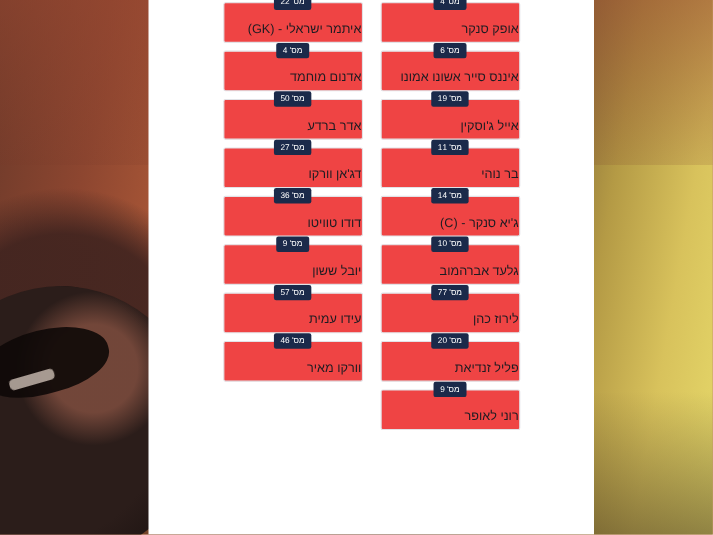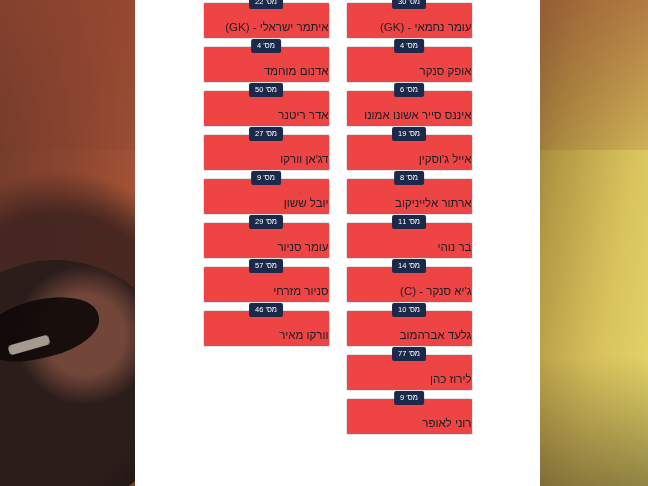--- a/index.html
+++ b/index.html
@@ -152,89 +152,85 @@
 <div class="bg-stripe-bottom"></div>
 <div class="ball"></div>
 <div class="ball-seam"></div>
 <div class="ball-mark"></div>
 
 <div class="panel">
   <div class="columns">
 
     <div class="col col-home" id="home-col">
         <div class="player-card">
-          <span class="num-badge">מס' 30</span>
-          <span class="player-name">עומר נחמאי - (GK)</span>
-        </div>
-        <div class="player-card">
           <span class="num-badge">מס' 4</span>
           <span class="player-name">אופק סנקר</span>
         </div>
         <div class="player-card">
           <span class="num-badge">מס' 6</span>
           <span class="player-name">איננס סייר אשונו אמונו</span>
         </div>
         <div class="player-card">
           <span class="num-badge">מס' 19</span>
           <span class="player-name">אייל ג'וסקין</span>
         </div>
         <div class="player-card">
-          <span class="num-badge">מס' 8</span>
-          <span class="player-name">ארתור אלייניקוב</span>
-        </div>
-        <div class="player-card">
           <span class="num-badge">מס' 11</span>
           <span class="player-name">בר נוהי</span>
         </div>
         <div class="player-card">
           <span class="num-badge">מס' 14</span>
           <span class="player-name">ג'יא סנקר - (C)</span>
         </div>
         <div class="player-card">
           <span class="num-badge">מס' 10</span>
           <span class="player-name">גלעד אברהמוב</span>
         </div>
         <div class="player-card">
           <span class="num-badge">מס' 77</span>
           <span class="player-name">לירוז כהן</span>
         </div>
         <div class="player-card">
+          <span class="num-badge">מס' 20</span>
+          <span class="player-name">פליל זנדיאת</span>
+        </div>
+        <div class="player-card">
           <span class="num-badge">מס' 9</span>
           <span class="player-name">רוני לאופר</span>
         </div>
       </div>
 
     <div class="col col-away" id="away-col">
         <div class="player-card">
           <span class="num-badge">מס' 22</span>
           <span class="player-name">איתמר ישראלי - (GK)</span>
         </div>
         <div class="player-card">
           <span class="num-badge">מס' 4</span>
           <span class="player-name">אדנום מוחמד</span>
         </div>
         <div class="player-card">
           <span class="num-badge">מס' 50</span>
-          <span class="player-name">אדר ריטנר</span>
+          <span class="player-name">אדר ברדע</span>
         </div>
         <div class="player-card">
           <span class="num-badge">מס' 27</span>
           <span class="player-name">דג'אן וורקו</span>
         </div>
         <div class="player-card">
+          <span class="num-badge">מס' 36</span>
+          <span class="player-name">דודו טוויטו</span>
+        </div>
+        <div class="player-card">
           <span class="num-badge">מס' 9</span>
           <span class="player-name">יובל ששון</span>
         </div>
         <div class="player-card">
-          <span class="num-badge">מס' 29</span>
-          <span class="player-name">עומר סניור</span>
-        </div>
-        <div class="player-card">
           <span class="num-badge">מס' 57</span>
-          <span class="player-name">סניור מזרחי</span>
+          <span class="player-name">עידו עמית</span>
         </div>
         <div class="player-card">
           <span class="num-badge">מס' 46</span>
           <span class="player-name">וורקו מאיר</span>
         </div>
       </div>
 
   </div>
 </div>
 

